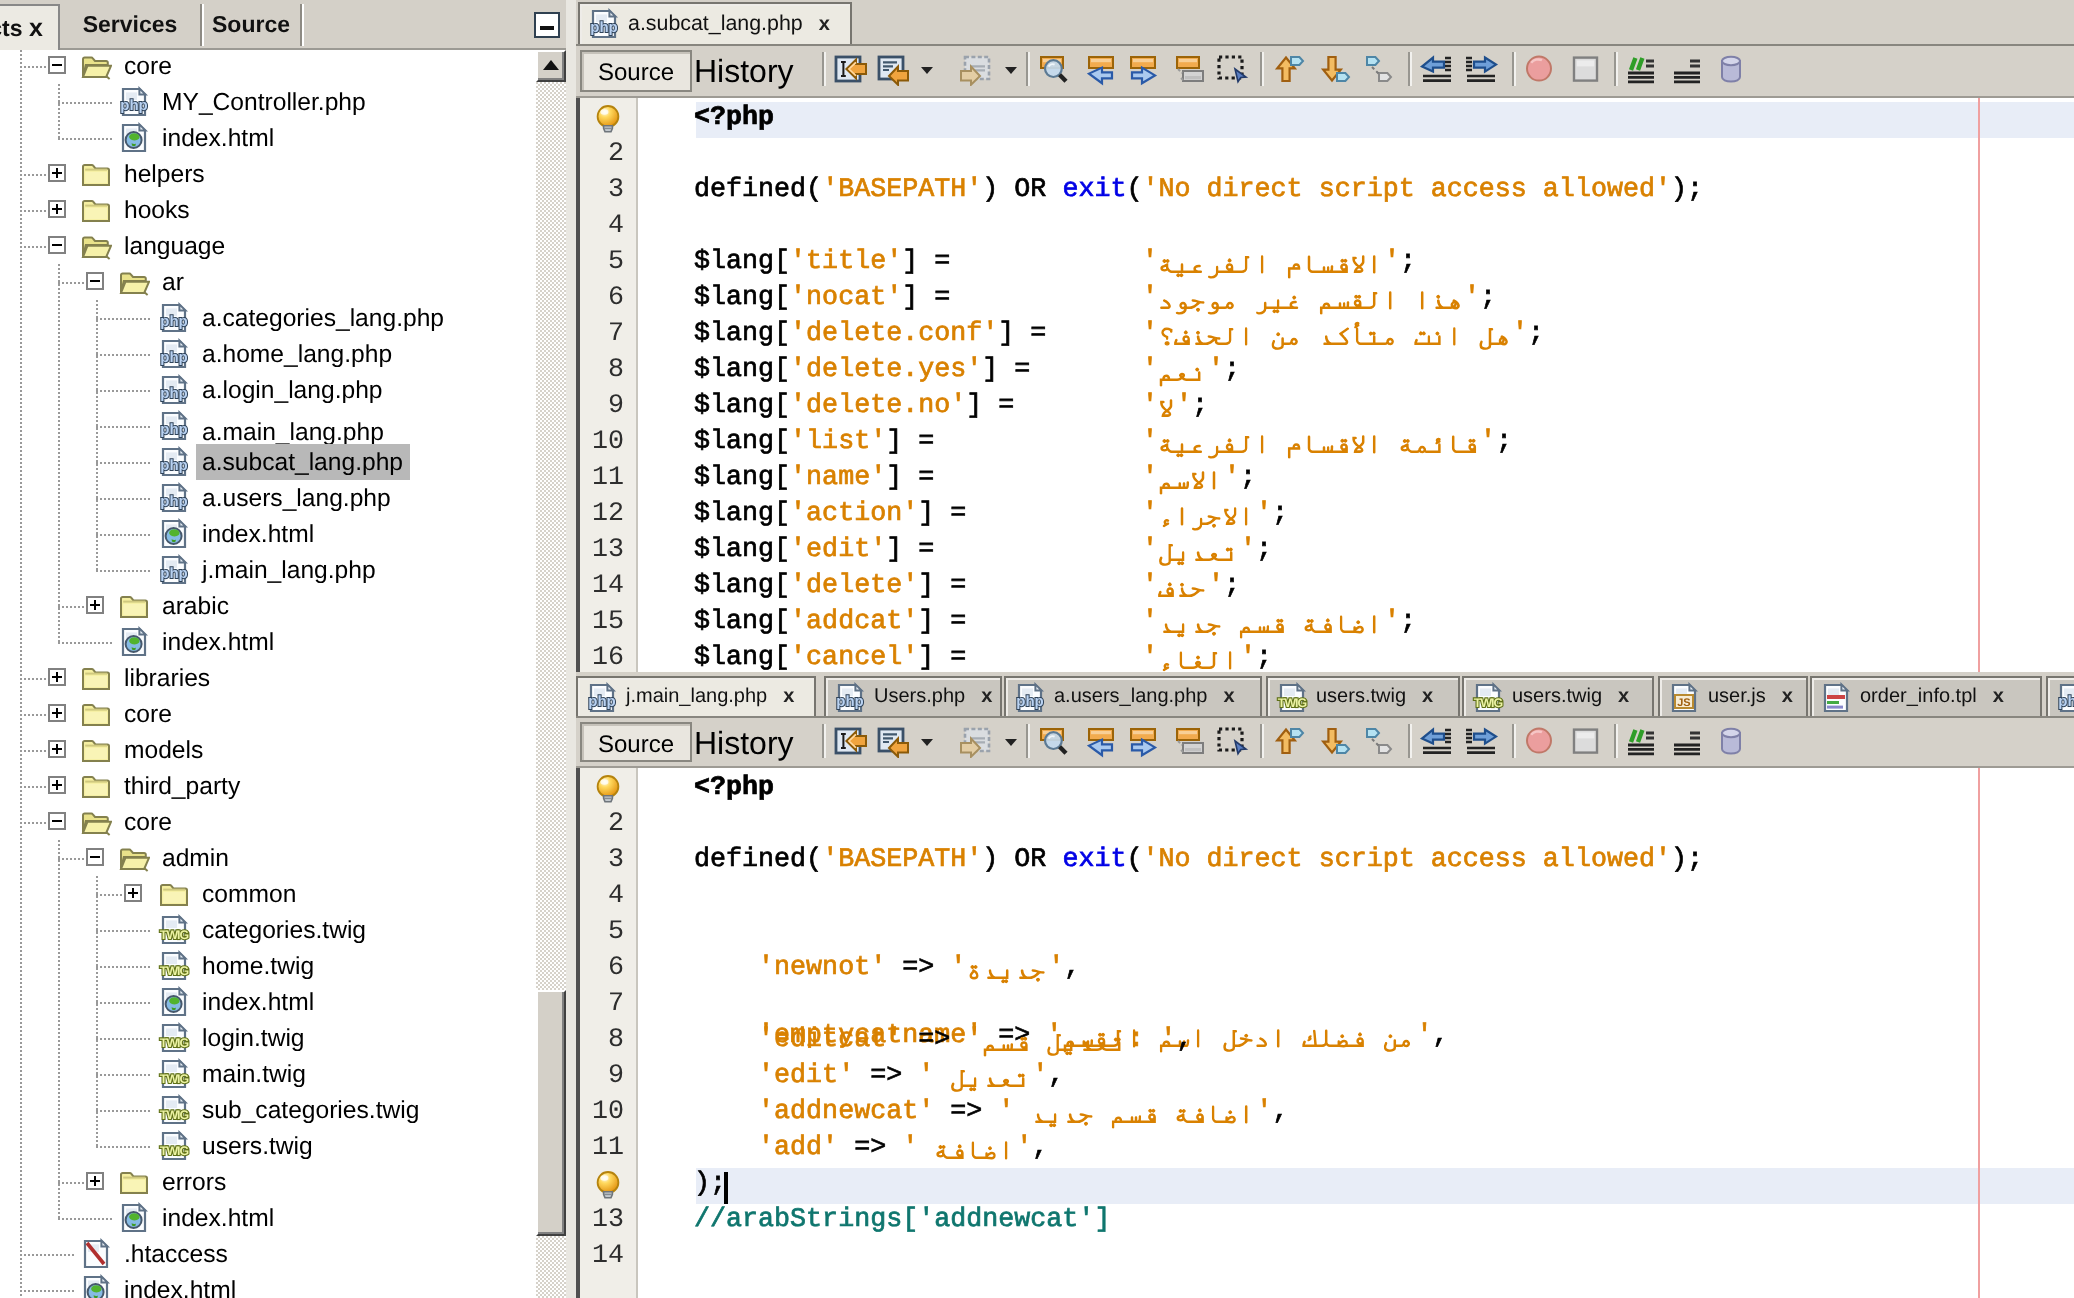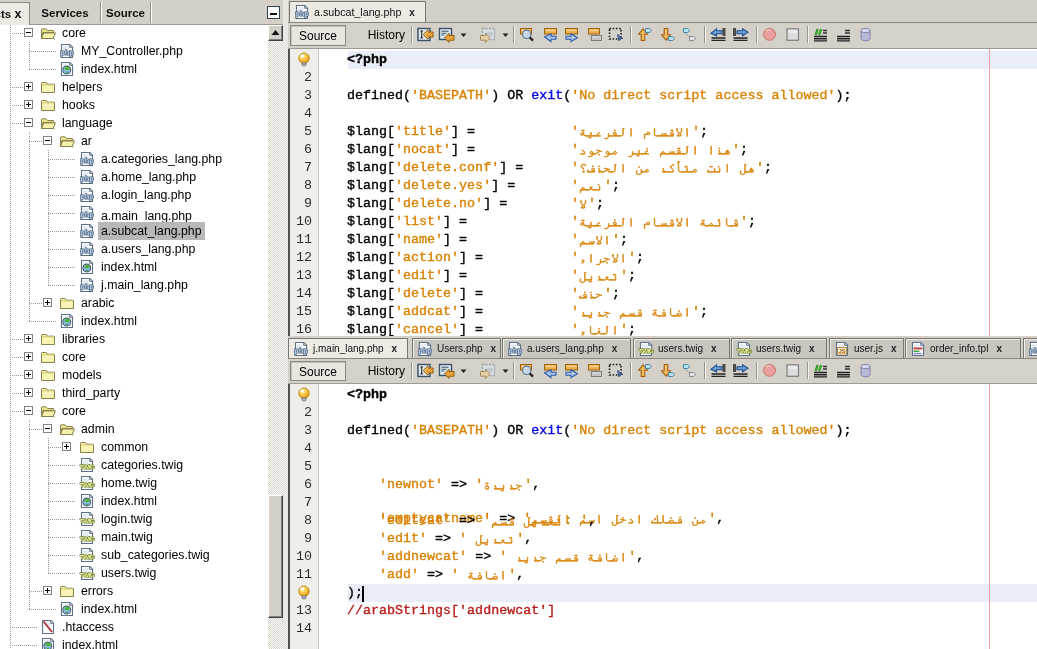--- a/index.html
+++ b/index.html
@@ -27,32 +27,32 @@
 
 .ed{left:288px;width:749px;overflow:hidden;background:#fff}
 .edtabs{position:absolute;left:0;top:0;right:0;background:#d4d0c8;border-bottom:1px solid #88867f}
 .etab{position:absolute;top:1px;bottom:0;background:#c9c6bf;border:1px solid #77756f;border-bottom:none;box-shadow:inset 1px 1px 0 #eeece8;display:flex;align-items:center;overflow:hidden;white-space:nowrap;padding-left:4px}
 .etab .lbl{font-size:10px;letter-spacing:0;margin-left:4px;color:#111}
 .etab .x{font-size:10px;font-weight:bold;margin-left:8px;color:#222}
 .etab.act{background:#eceae2;z-index:2}
 .etab svg{flex:none}
 .edtb{position:absolute;left:0;right:0;background:#d5d1c9;border-bottom:1px solid #9e9b94}
 .btnS{position:absolute;left:2px;top:2px;width:56px;bottom:2px;background:#e9e6df;border:1px solid #898780;box-shadow:inset 1px 1px 0 #c6c2ba;font-size:12px;text-align:center;color:#000}
-.btnH{position:absolute;left:59px;top:2px;width:58px;bottom:2px;font-size:12px;text-align:right;color:#000}
+.btnH{position:absolute;left:59px;top:2px;width:58px;bottom:2px;font-size:16px;text-align:left;color:#000}
 .btnS span,.btnH span{display:inline-block;margin-top:3px}
 .tsep{position:absolute;top:3px;width:1px;height:17px;background:#989690;box-shadow:1px 0 0 #f2f1ee}
 .tico{position:absolute;top:3px}
 .edc{position:absolute;left:0;right:0;bottom:0;background:#fff;overflow:hidden}
 .edl{position:absolute;left:0;top:0;bottom:0;width:2px;background:#505050}
 .gut{position:absolute;left:2px;top:0;bottom:0;width:29px;background:#f0eee8;border-right:1px solid #c9c6be}
 .gnum{position:absolute;right:6px;width:40px;text-align:right;font-family:"Liberation Mono",monospace;font-size:13.35px;color:#2e2e2e;height:18px;line-height:18px}
 .ln{position:absolute;left:59px;right:0;height:18px;line-height:18px;white-space:pre;font-family:"Liberation Mono",monospace;font-size:13.35px;color:#000;-webkit-text-stroke:0.35px}
 .ln .s{color:#d98100}
 .ln .k{color:#0000e6}
-.ln .c{color:#b91c1c}
+.ln .c{color:#0f766e}
 .ln b{font-weight:bold}
 .band{position:absolute;left:60px;right:0;height:18px;background:#e8edf7}
 .redline{position:absolute;top:0;bottom:0;width:1px;background:#f0a0a0;left:701px}
 .ar{vertical-align:top}
 .caret{position:absolute;width:2px;height:16px;background:#000}
 .bulb{position:absolute;left:7px}
 </style></head><body>
 <div class="abs" id="ltabs">
     <div class="ltab act" style="left:-14px;width:44px">cts <b style="font-size:12.5px">x</b></div>
     <div class="ltab" style="left:30px;width:70px">Services</div>

